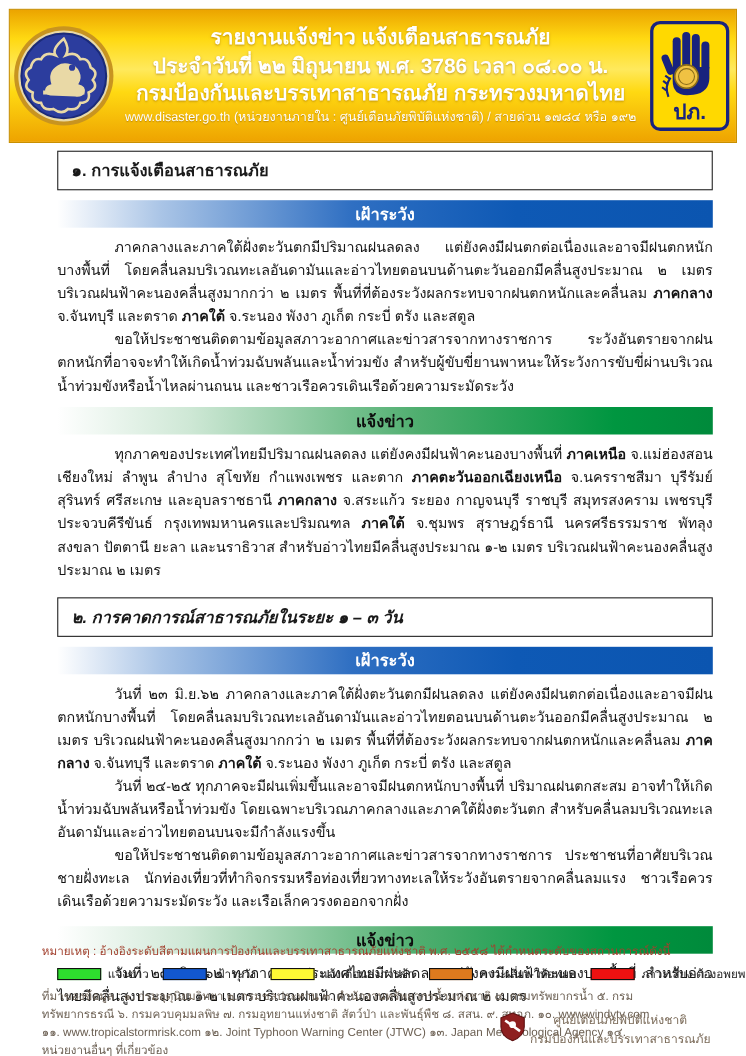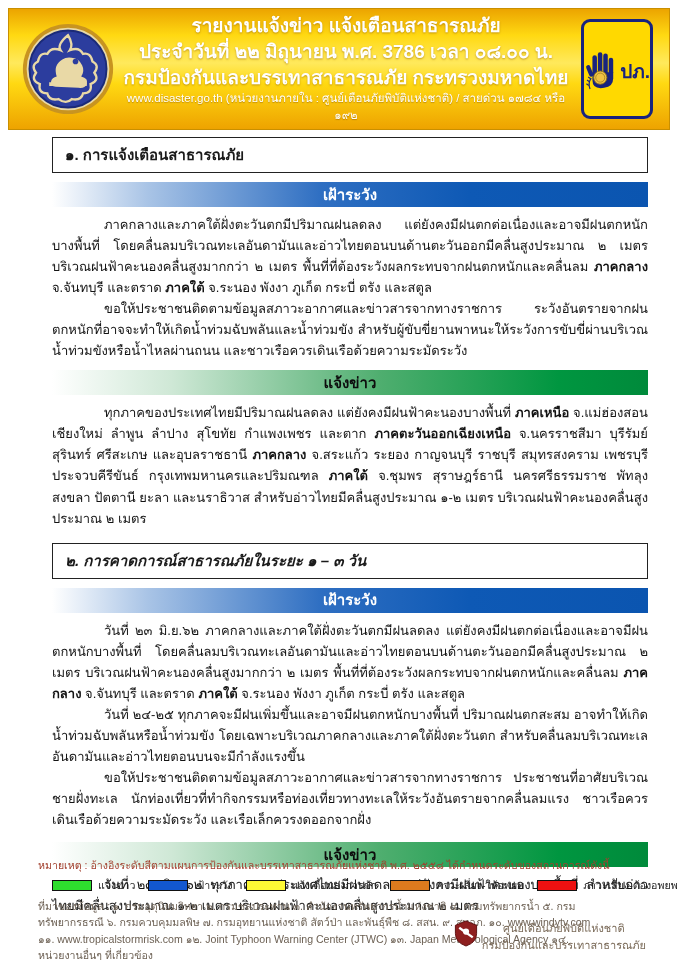--- a/index.html
+++ b/index.html
@@ -7,34 +7,34 @@
   body {
     width:678px; height:960px; margin:0 auto; position:relative;
     font-family:"Liberation Sans","DejaVu Sans",sans-serif;
     color:#1a1a1a; overflow:hidden;
   }
   
   .header {
     margin:8px 8px 0 8px; height:122px;
     background:linear-gradient(180deg,#eca400 0%,#ffd912 22%,#ffe95c 45%,#ffd912 62%,#eea300 100%);
     border:1px solid #c98f00;
-    display:flex; align-items:center; padding:4px 10px;
+    display:flex; align-items:center; padding:4px 0;
   }
   .seal-left { width:98px; flex:0 0 98px; display:flex; justify-content:center; }
   .logo-right { width:84px; flex:0 0 84px; display:flex; justify-content:center; }
   .header-center { flex:1; text-align:center; color:#ffffff; }
   .h-line1,.h-line2,.h-line3 {
     font-size:19px; font-weight:bold; line-height:1.35;
     text-shadow:0 1px 2px rgba(140,90,0,.55);
   }
   .h-small { font-size:11.5px; font-weight:normal; line-height:1.5;
     text-shadow:0 1px 1px rgba(140,90,0,.5); }
   .ddpm-badge {
     width:72px; height:100px; background:#ffd900; border:3px solid #18237e;
-    border-radius:9px; display:flex; align-items:center;
+    border-radius:9px; display:flex; flex-direction:column; align-items:center;
     justify-content:flex-start; padding-top:4px;
   }
   .ddpm-text { font-size:19px; font-weight:bold; color:#18237e; line-height:1; margin-top:1px; }
   
   .content { margin:0 30px 0 52px; }
   .section-box {
     border:1.6px solid #222; background:#fff;
     font-size:15px; font-weight:bold; padding:5px 12px; margin-top:7px;
   }
   

